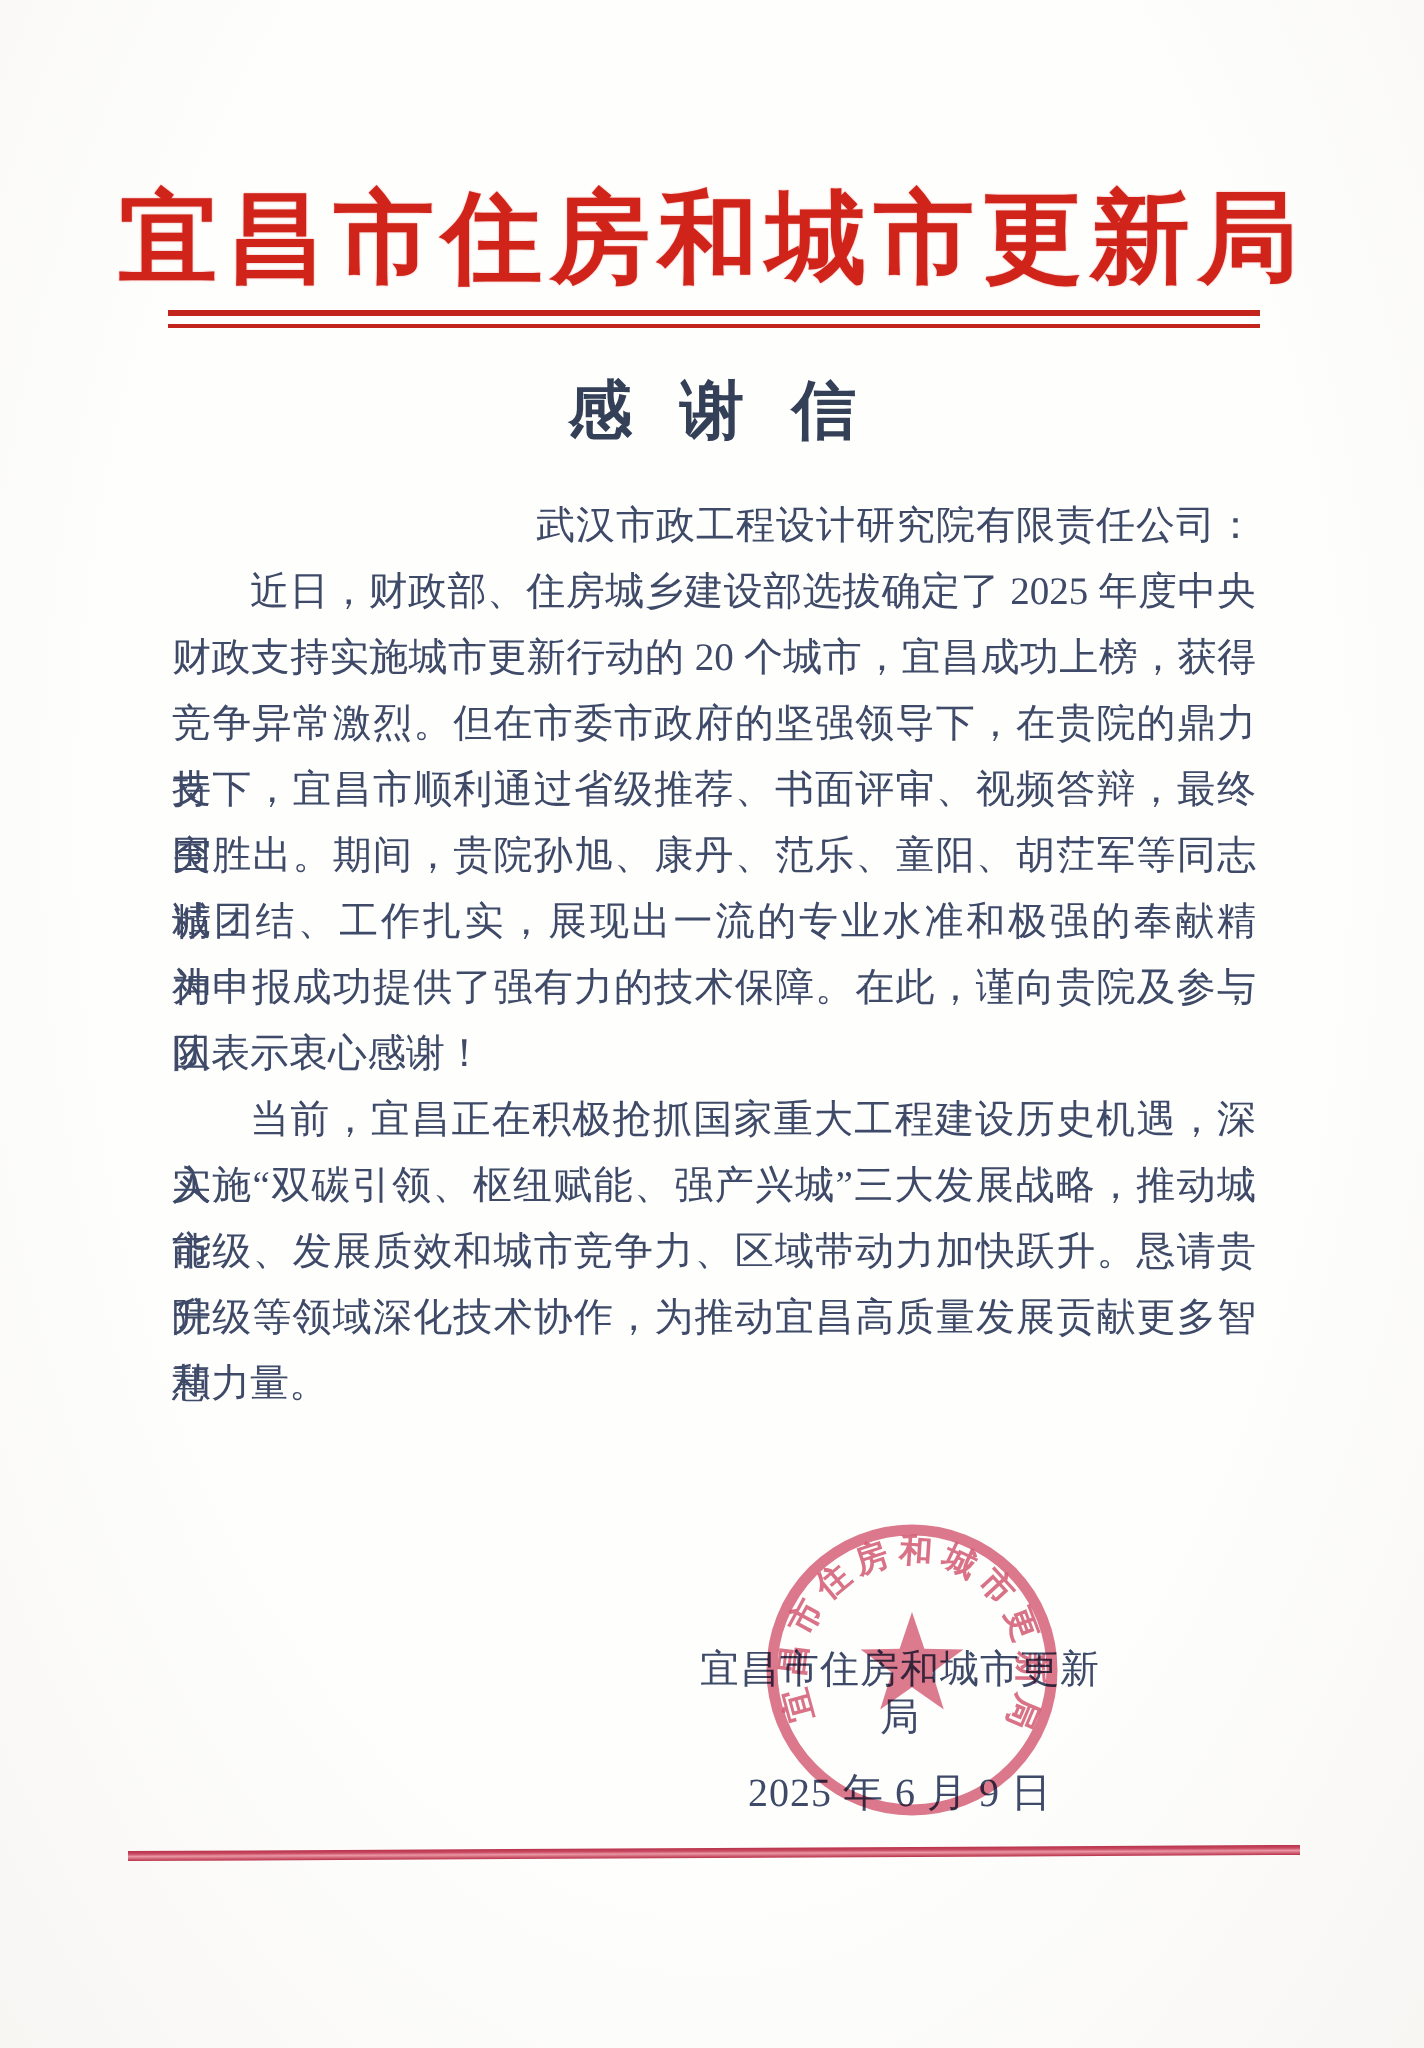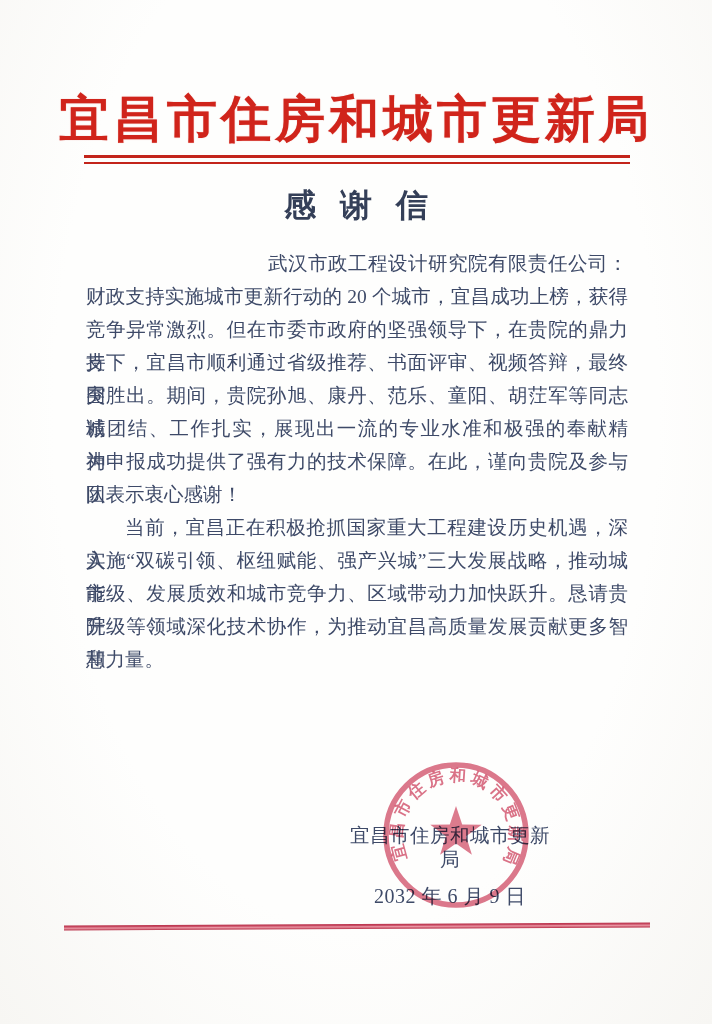--- a/index.html
+++ b/index.html
@@ -64,38 +64,39 @@
   <div class="letterhead">
     <div class="agency-title">宜昌市住房和城市更新局</div>
     <div class="double-rule"></div>
   </div>
 
   <h1 class="letter-title">感谢信</h1>
 
   <div class="letter-body">
     <div class="addressee">武汉市政工程设计研究院有限责任公司：</div>
     <div id="paragraphs">
+        <div class="line first">近日，财政部、住房城乡建设部选拔确定了 2025 年度中央</div>
         <div class="line">财政支持实施城市更新行动的 20 个城市，宜昌成功上榜，获得</div>
         <div class="line">竞争异常激烈。但在市委市政府的坚强领导下，在贵院的鼎力支</div>
         <div class="line">持下，宜昌市顺利通过省级推荐、书面评审、视频答辩，最终突</div>
         <div class="line">围胜出。期间，贵院孙旭、康丹、范乐、童阳、胡茳军等同志精</div>
         <div class="line">诚团结、工作扎实，展现出一流的专业水准和极强的奉献精神，</div>
         <div class="line">为申报成功提供了强有力的技术保障。在此，谨向贵院及参与团</div>
         <div class="line last">队表示衷心感谢！</div>
         <div class="line first">当前，宜昌正在积极抢抓国家重大工程建设历史机遇，深入</div>
         <div class="line">实施“双碳引领、枢纽赋能、强产兴城”三大发展战略，推动城市</div>
         <div class="line">能级、发展质效和城市竞争力、区域带动力加快跃升。恳请贵院</div>
         <div class="line">升级等领域深化技术协作，为推动宜昌高质量发展贡献更多智慧</div>
         <div class="line last">和力量。</div>
       </div>
   </div>
 
   <div class="sign-block">
     <div class="sign-agency">宜昌市住房和城市更新局</div>
-    <div class="sign-date">2032 年 6 月 9 日</div>
+    <div class="sign-date">2025 年 6 月 9 日</div>
   </div>
 
   <svg class="seal" width="160" height="160" viewBox="0 0 160 160">
     <defs>
       <path id="sealArc" d="M 80 80 m -54 0 a 54 54 0 1 1 108 0 a 54 54 0 1 1 -108 0" fill="none"></path>
     </defs>
     <circle cx="80" cy="80" r="70" fill="none" stroke="#cf4763" stroke-width="5.5" stroke-opacity="0.82"></circle>
     <polygon points="80,51 86.2,69.4 105.7,69.7 90.1,81.3 95.9,99.8 80,88.6 64.1,99.8 69.9,81.3 54.3,69.7 73.8,69.4" fill="#cf4763" fill-opacity="0.8"></polygon>
     <g transform="rotate(-26 80 80)">
       <text font-size="16.5" font-weight="bold" letter-spacing="4" fill="#cf4763" fill-opacity="0.85" font-family="&quot;Liberation Serif&quot;, serif">

